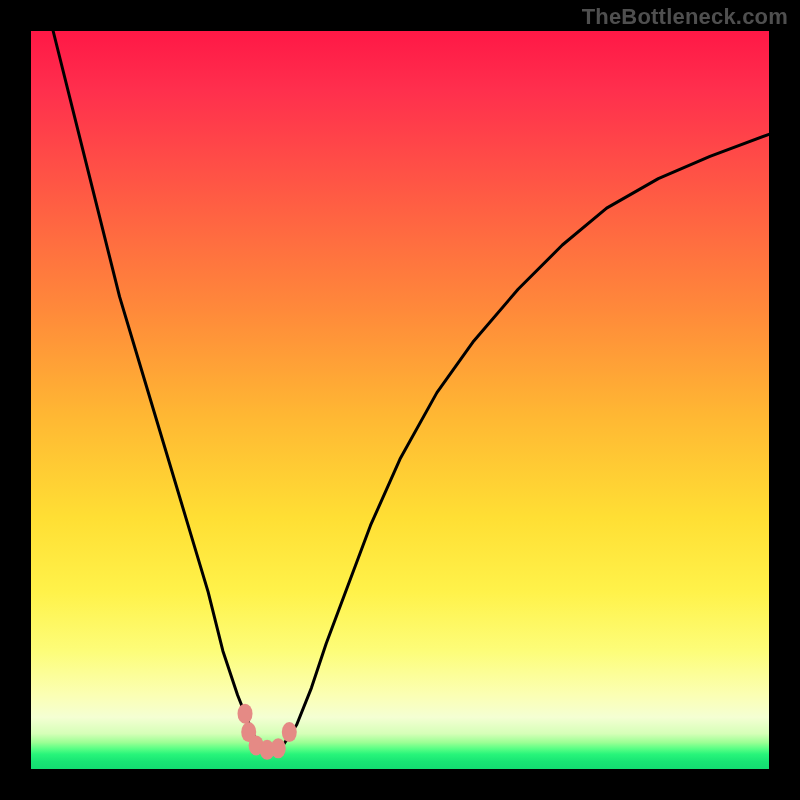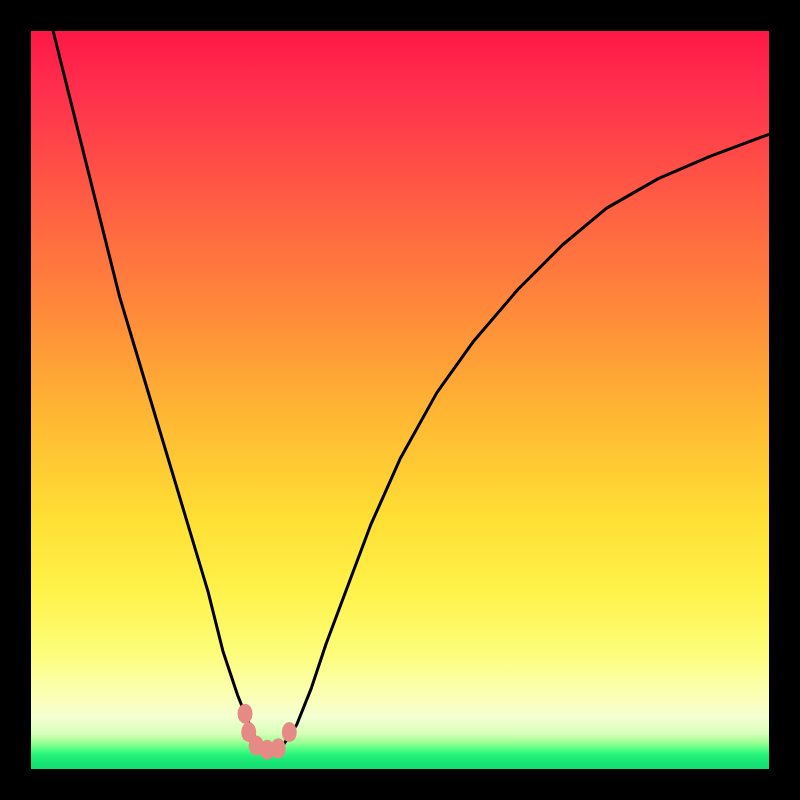--- a/index.html
+++ b/index.html
@@ -69,20 +69,21 @@
     top: 0;
     width: 738px;
     height: 738px;
     overflow: visible;
   }
 </style>
 </head>
 <body>
 
 <div class="frame">
+  <div class="watermark">TheBottleneck.com</div>
 
   <div class="plot-outer">
     <div class="plot-gradient"></div>
     <svg class="curve" viewBox="0 0 738 738" preserveAspectRatio="none">
       <g id="curve-group">
           <path d="M22.14 0.00 L44.28 88.56 L66.42 177.12 L88.56 265.68 L110.70 339.48 L132.84 413.28 L154.98 487.08 L177.12 560.88 L191.88 619.92 L206.64 664.20 L221.40 701.10 L228.78 715.86 L236.16 719.55 L243.54 719.55 L250.92 715.86 L265.68 693.72 L280.44 656.82 L295.20 612.54 L317.34 553.50 L339.48 494.46 L369.00 428.04 L405.90 361.62 L442.80 309.96 L487.08 258.30 L531.36 214.02 L575.64 177.12 L627.30 147.60 L678.96 125.46 L738.00 103.32" fill="none" stroke="#000000" stroke-width="3" stroke-linecap="round" stroke-linejoin="round"></path>
         </g>
       <g id="marker-group">
           <ellipse cx="214.02" cy="682.65" rx="7.5" ry="10" fill="#e58a85"></ellipse>
           <ellipse cx="217.71" cy="701.10" rx="7.5" ry="10" fill="#e58a85"></ellipse>

